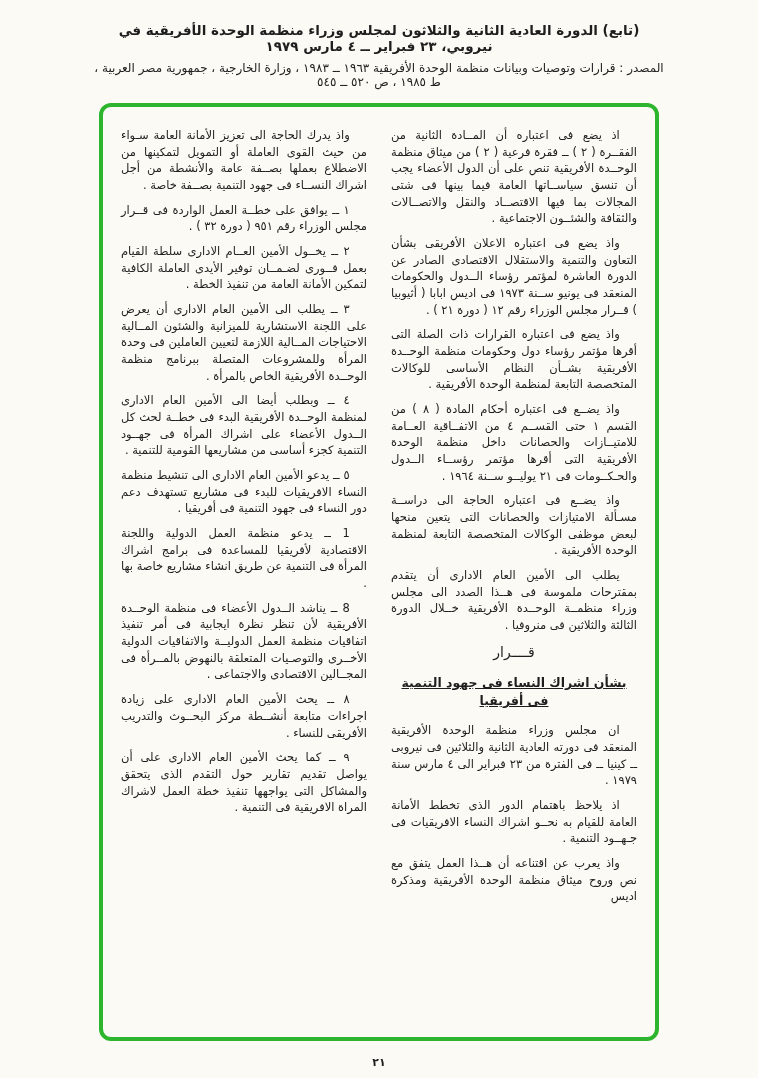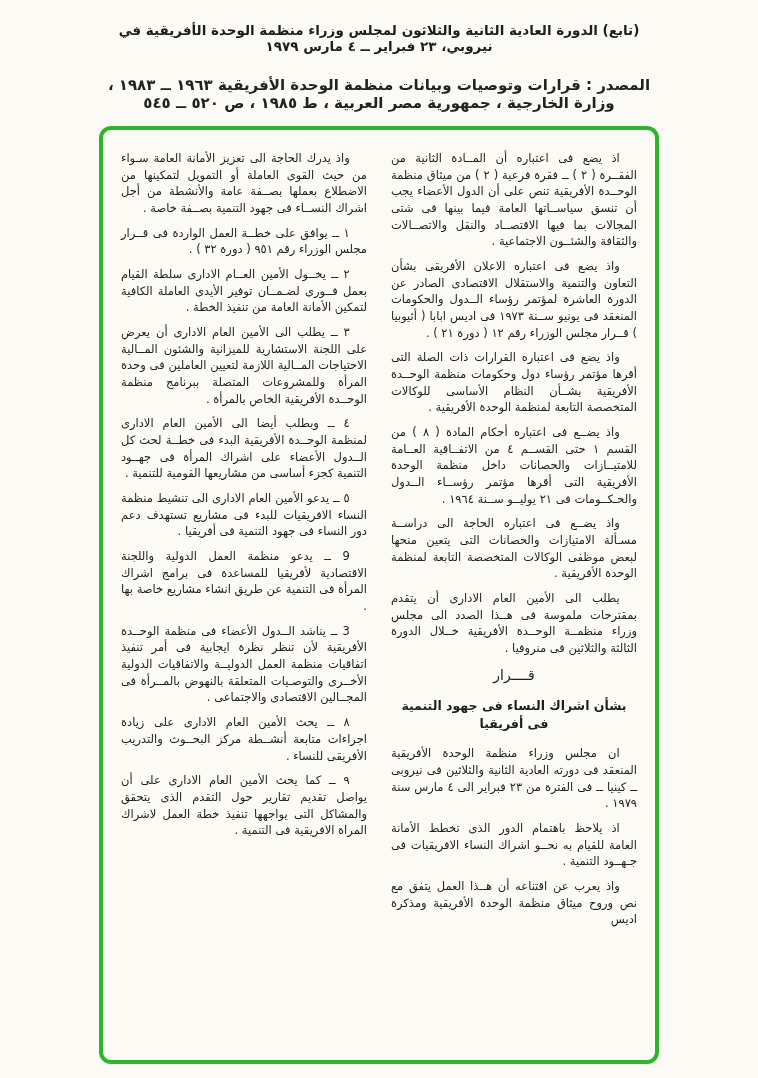--- a/index.html
+++ b/index.html
@@ -21,23 +21,23 @@
     direction: rtl;
     text-align: center;
     padding: 22px 28px 0;
   }
   .header-title {
     font-size: 13.5px;
     font-weight: 700;
     letter-spacing: 0.2px;
   }
   .header-source {
-    font-size: 15px;
-    font-weight: 700;
-    margin-top: 22px;
+    font-size: 12px;
+    font-weight: 400;
+    margin-top: 7px;
     color: #222;
   }
   .green-box {
     margin: 14px 33px 0;
     height: 938px;
     border: 4px solid #2db52d;
     border-radius: 12px;
     padding: 20px 18px 8px;
     overflow: hidden;
     background: #fbfaf4;
@@ -70,20 +70,21 @@
     text-align: center;
     font-weight: 400;
     font-size: 14px;
     margin: 0 0 12px;
   }
   .res-subtitle {
     text-align: center;
     font-weight: 700;
     font-size: 12.5px;
     margin: 0 0 12px;
+    text-decoration: underline;
   }
   .page-footer {
     text-align: center;
     margin-top: 10px;
   }
   .page-number {
     display: inline-block;
     font-weight: 700;
     font-size: 11px;
   }
@@ -117,22 +118,22 @@
         <p>واذ يعرب عن اقتناعه أن هــذا العمل يتفق مع نص وروح ميثاق منظمة الوحدة الأفريقية ومذكرة اديس</p>
       </div>
 
       <div class="col">
         <p>واذ يدرك الحاجة الى تعزيز الأمانة العامة سـواء من حيث القوى العاملة أو التمويل لتمكينها من الاضطلاع بعملها بصــفة عامة والأنشطة من أجل اشراك النســاء فى جهود التنمية بصــفة خاصة .</p>
         <p>١ ــ يوافق على خطــة العمل الواردة فى قــرار مجلس الوزراء رقم ٩٥١ ( دورة ٣٢ ) .</p>
         <p>٢ ــ يخــول الأمين العــام الادارى سلطة القيام بعمل فــورى لضـمــان توفير الأيدى العاملة الكافية لتمكين الأمانة العامة من تنفيذ الخطة .</p>
         <p>٣ ــ يطلب الى الأمين العام الادارى أن يعرض على اللجنة الاستشارية للميزانية والشئون المــالية الاحتياجات المــالية اللازمة لتعيين العاملين فى وحدة المرأة وللمشروعات المتصلة ببرنامج منظمة الوحــدة الأفريقية الخاص بالمرأة .</p>
         <p>٤ ــ وبطلب أيضا الى الأمين العام الادارى لمنظمة الوحــدة الأفريقية البدء فى خطــة لحث كل الــدول الأعضاء على اشراك المرأة فى جهــود التنمية كجزء أساسى من مشاريعها القومية للتنمية .</p>
         <p>٥ ــ يدعو الأمين العام الادارى الى تنشيط منظمة النساء الافريقيات للبدء فى مشاريع تستهدف دعم دور النساء فى جهود التنمية فى أفريقيا .</p>
-        <p>9 ــ يدعو منظمة العمل الدولية واللجنة الاقتصادية لأفريقيا للمساعدة فى برامج اشراك المرأة فى التنمية عن طريق انشاء مشاريع خاصة بها .</p>
-        <p>3 ــ يناشد الــدول الأعضاء فى منظمة الوحــدة الأفريقية لأن تنظر نظرة ايجابية فى أمر تنفيذ اتفاقيات منظمة العمل الدوليــة والاتفاقيات الدولية الأخــرى والتوصـيات المتعلقة بالنهوض بالمــرأة فى المجــالين الاقتصادى والاجتماعى .</p>
+        <p>1 ــ يدعو منظمة العمل الدولية واللجنة الاقتصادية لأفريقيا للمساعدة فى برامج اشراك المرأة فى التنمية عن طريق انشاء مشاريع خاصة بها .</p>
+        <p>8 ــ يناشد الــدول الأعضاء فى منظمة الوحــدة الأفريقية لأن تنظر نظرة ايجابية فى أمر تنفيذ اتفاقيات منظمة العمل الدوليــة والاتفاقيات الدولية الأخــرى والتوصـيات المتعلقة بالنهوض بالمــرأة فى المجــالين الاقتصادى والاجتماعى .</p>
         <p>٨ ــ يحث الأمين العام الادارى على زيادة اجراءات متابعة أنشــطة مركز البحــوث والتدريب الأفريقى للنساء .</p>
         <p>٩ ــ كما يحث الأمين العام الادارى على أن يواصل تقديم تقارير حول التقدم الذى يتحقق والمشاكل التى يواجهها تنفيذ خطة العمل لاشراك المراة الافريقية فى التنمية .</p>
       </div>
 
     </div>
   </div>
 
   <footer class="page-footer">
     <span class="page-number">٢١</span>
   </footer>

